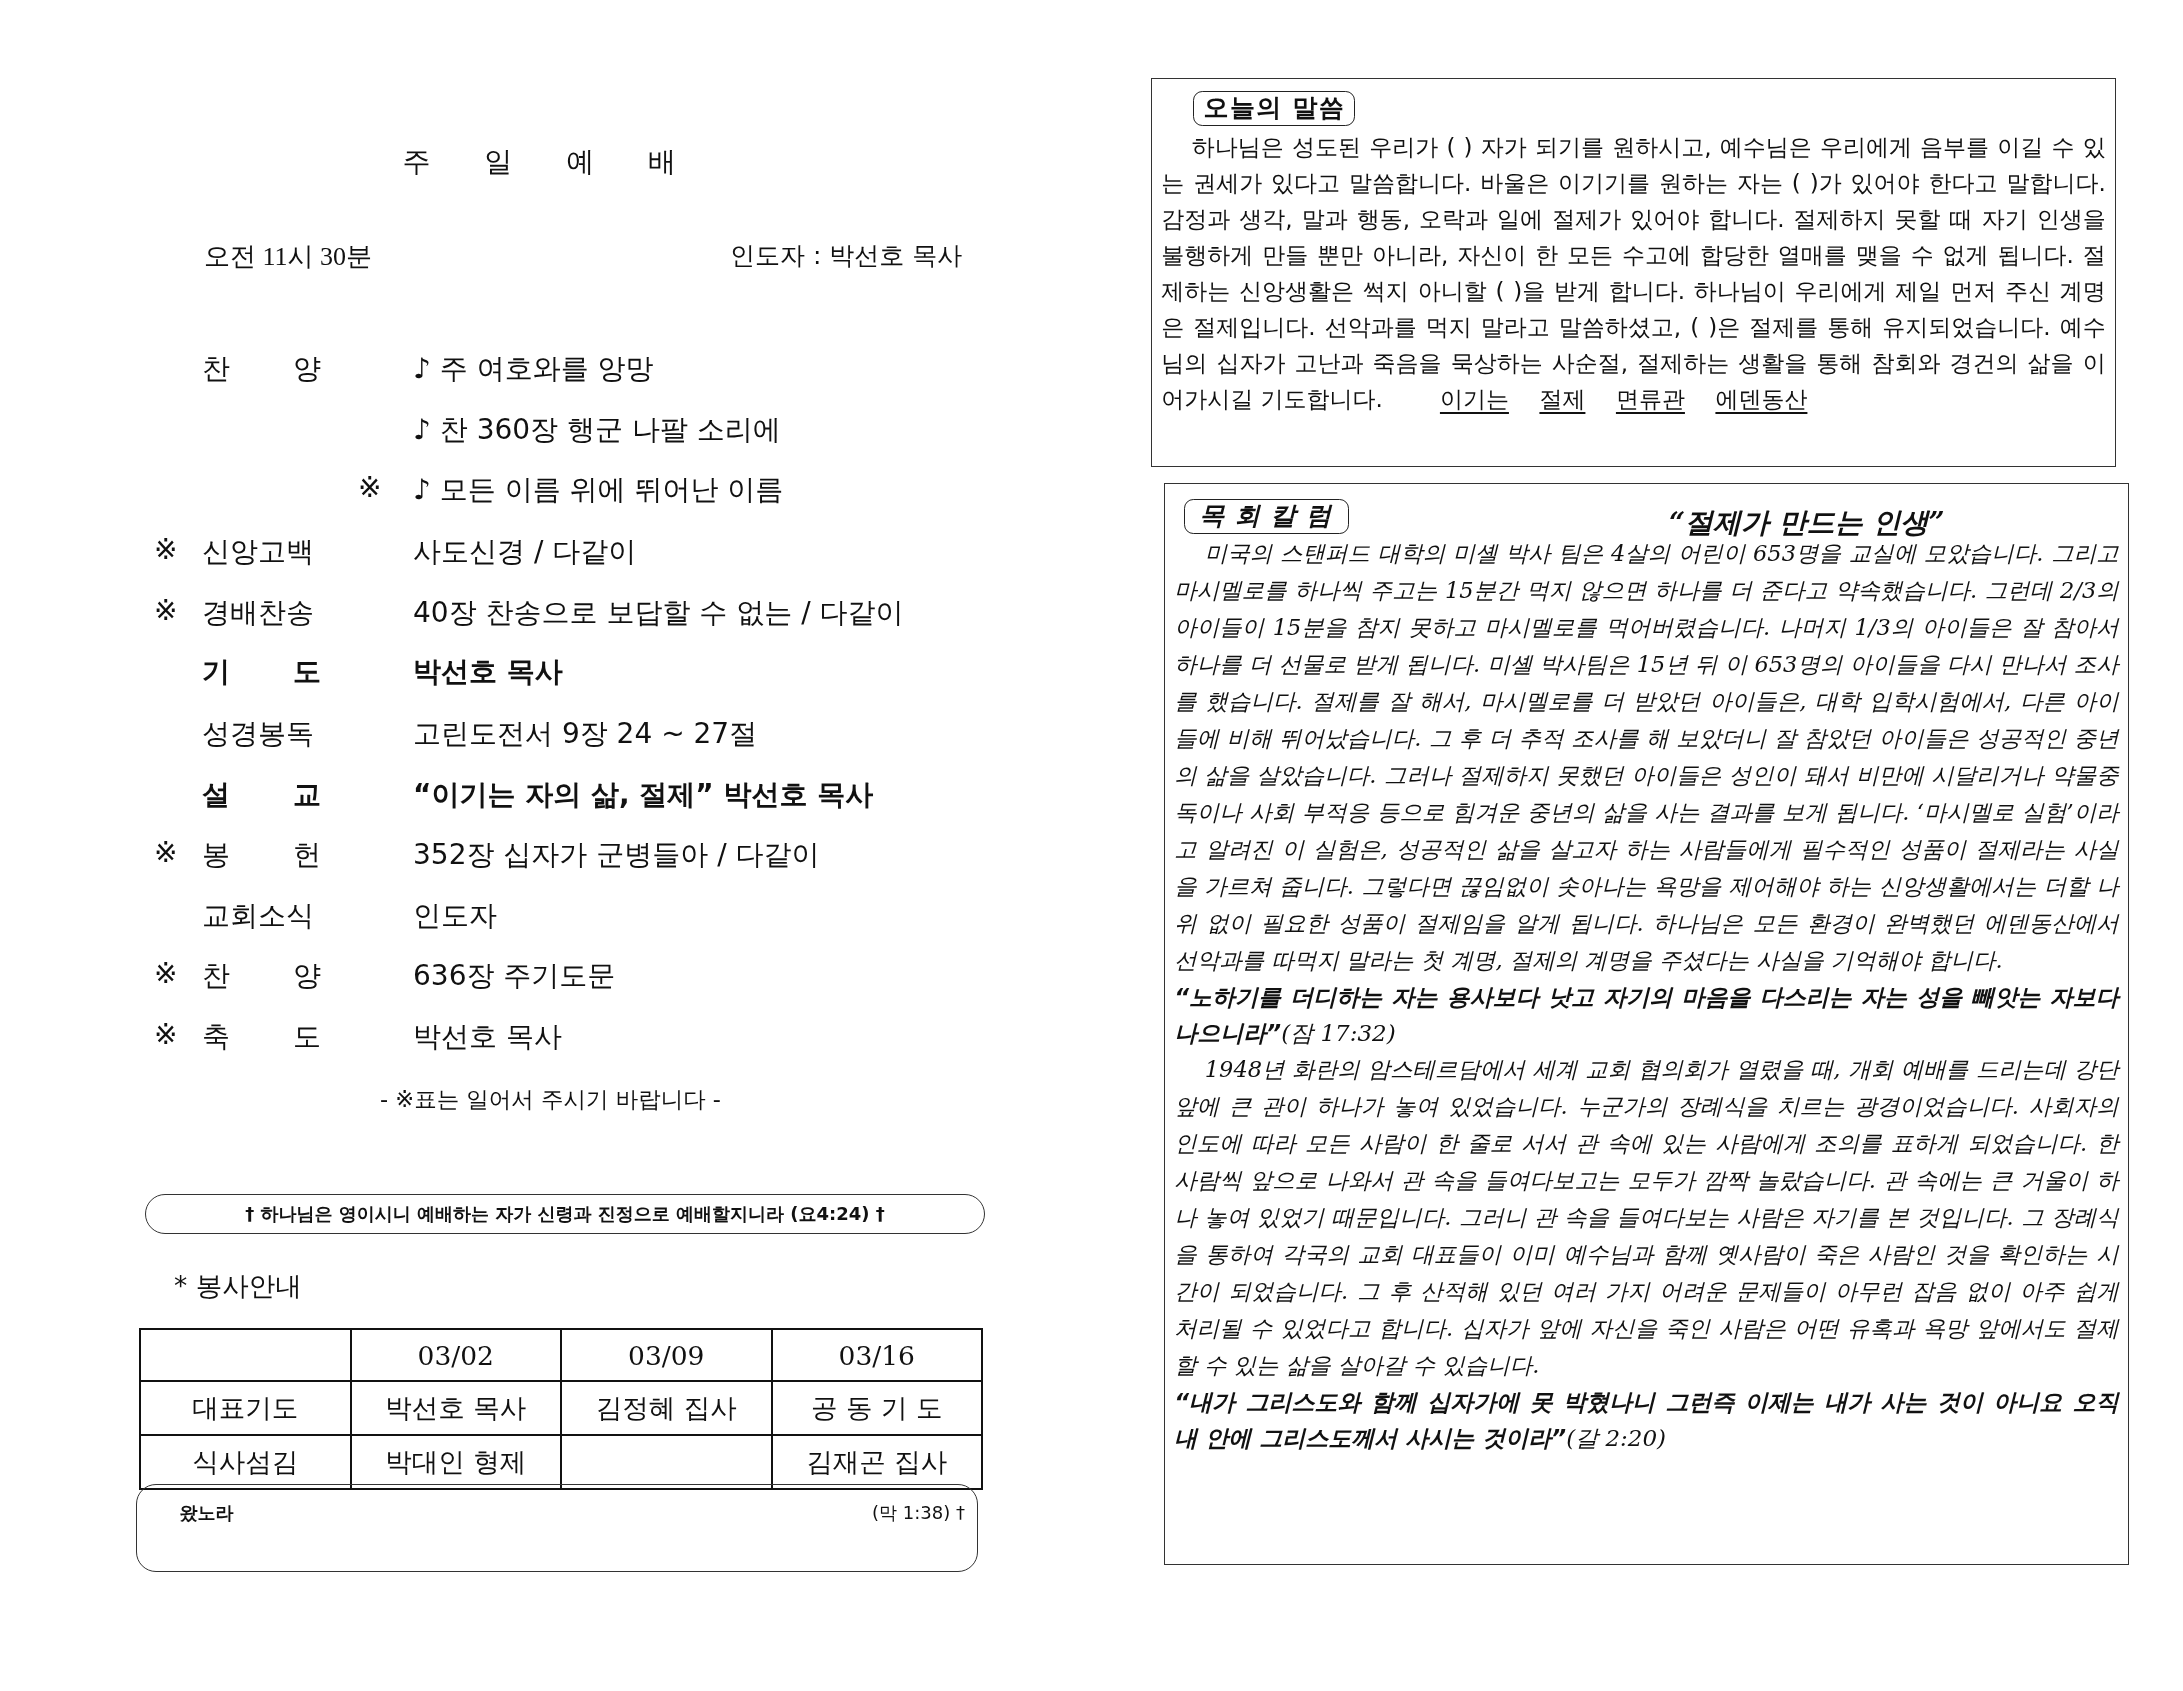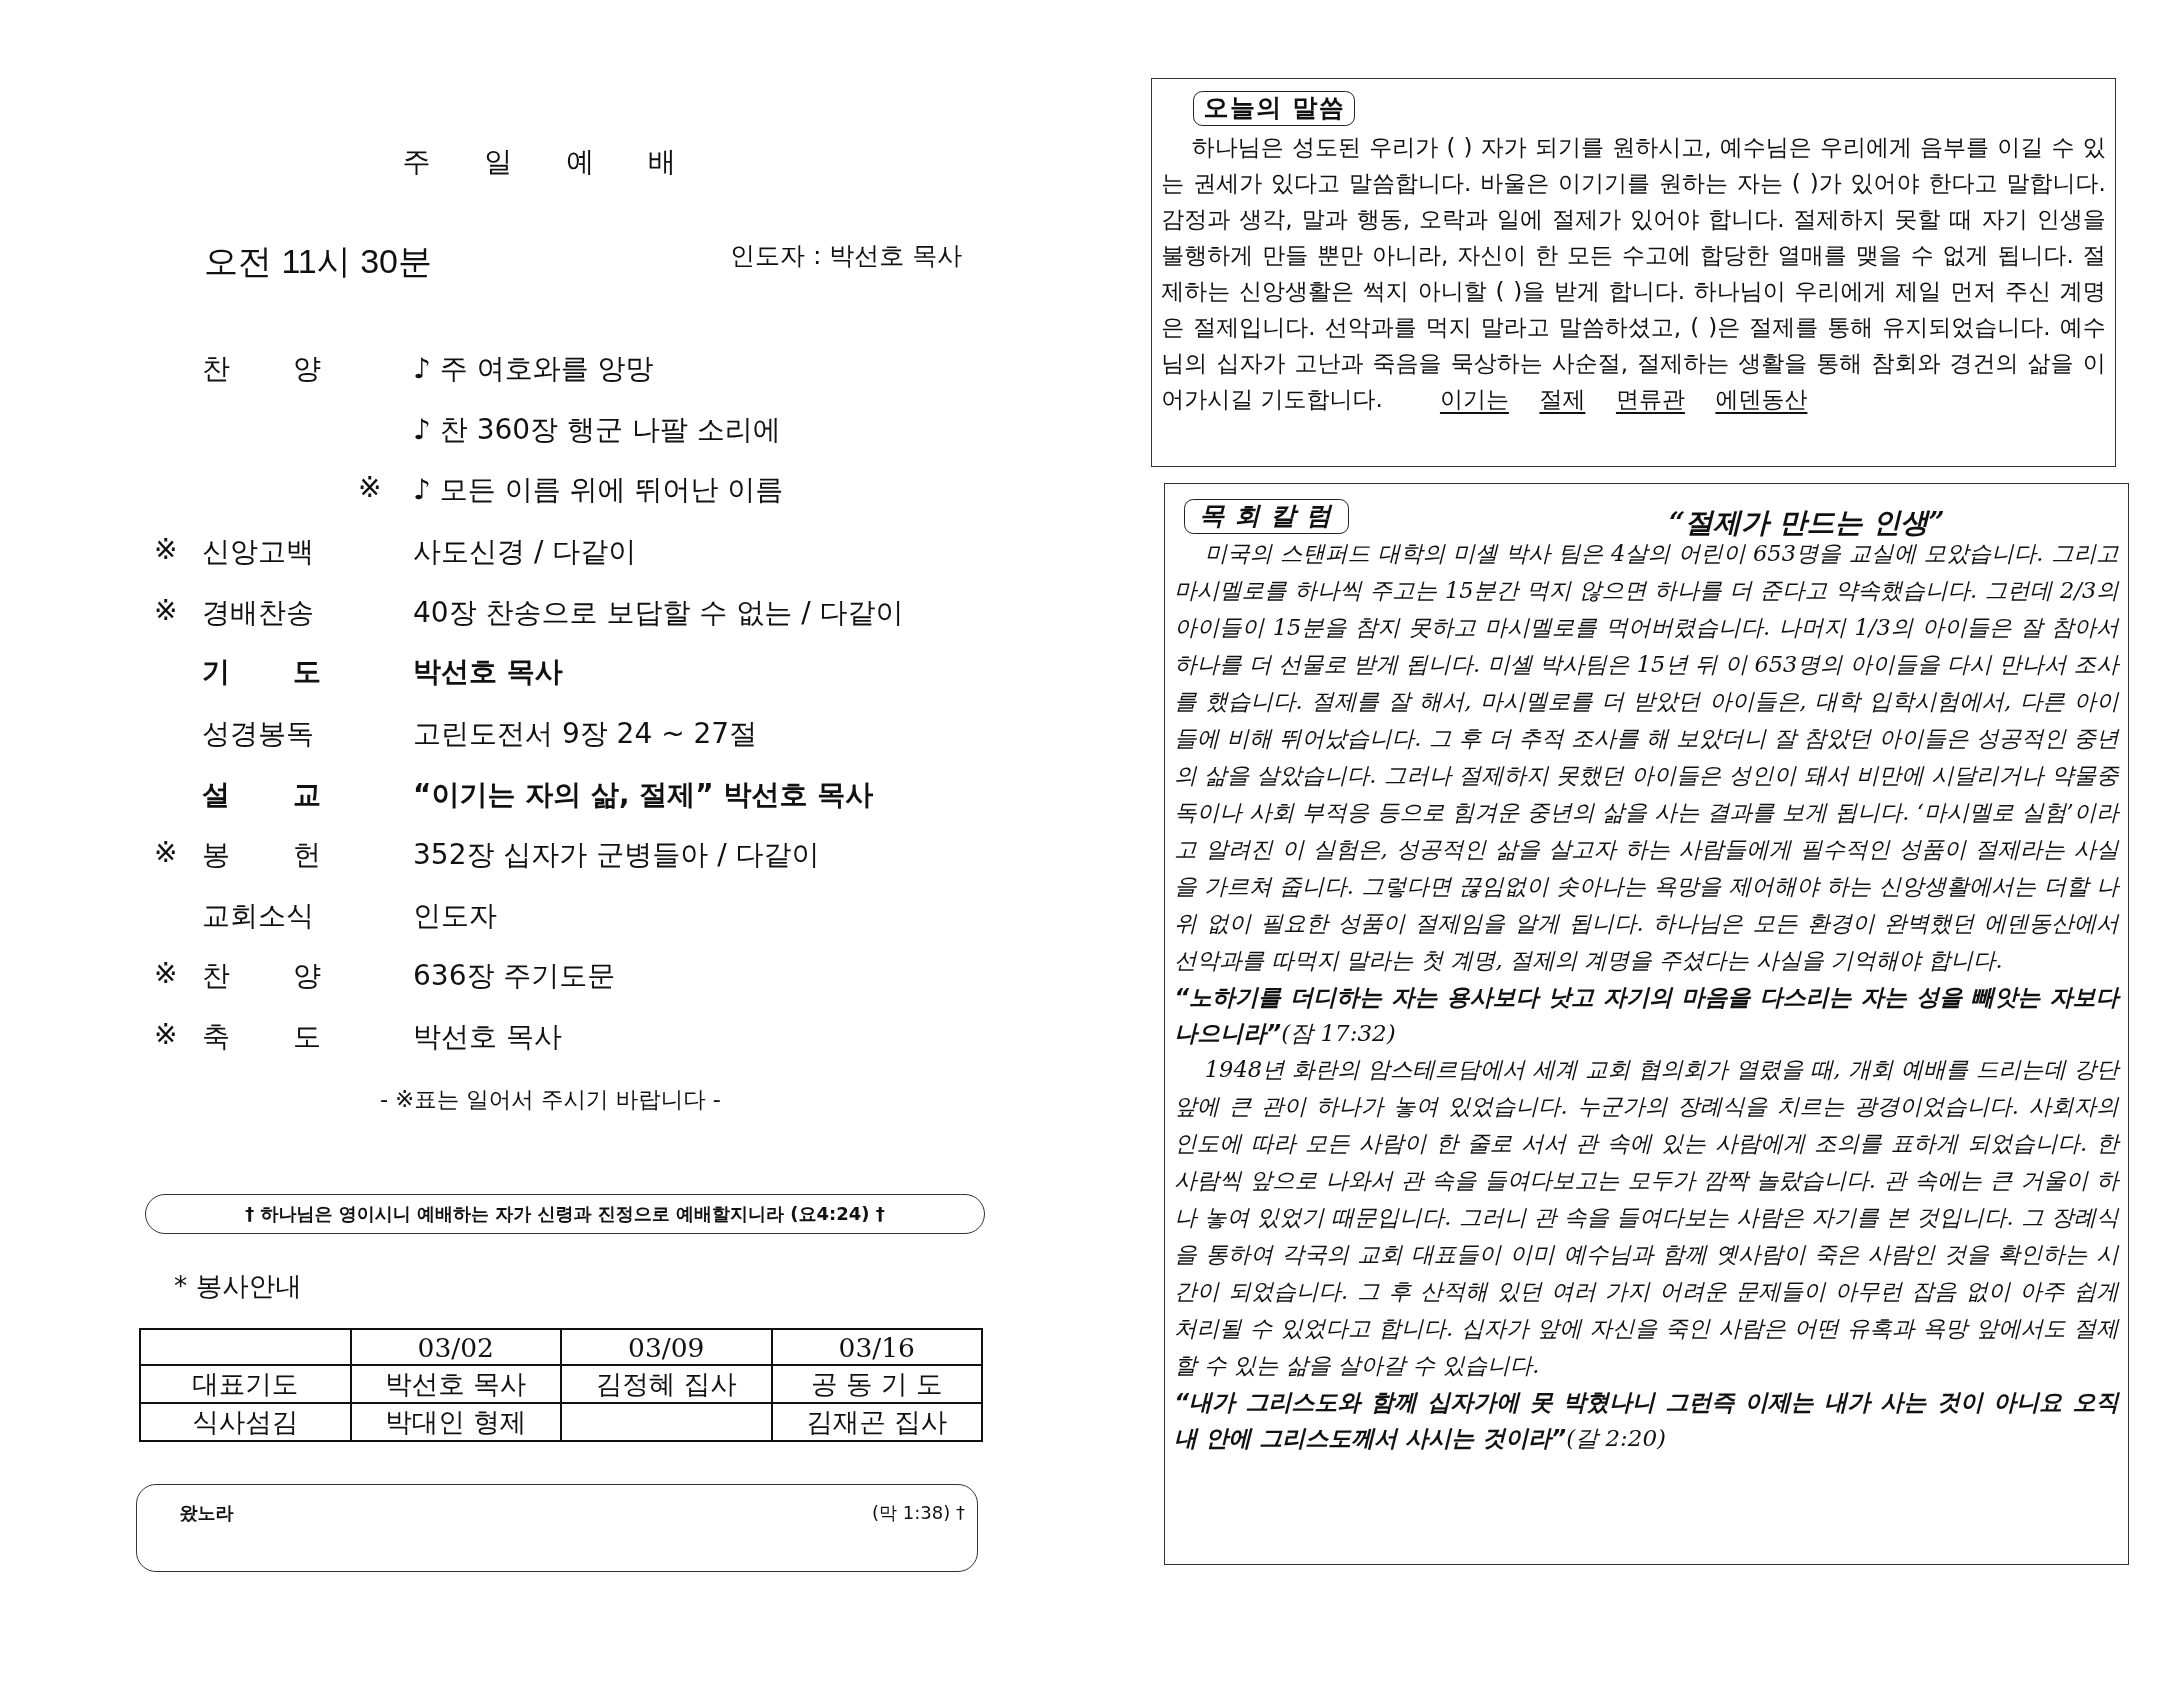--- a/index.html
+++ b/index.html
@@ -1,35 +1,35 @@
 <!DOCTYPE html>
 <html style="font-size:10.6px"><head>
 <meta charset="utf-8">
 <style>
   html, body { margin:0; padding:0; background:#ffffff; }
   body { width:2183px; height:1691px; position:relative; overflow:hidden; color:#111;
          font-family: "DejaVu Sans", "Liberation Sans", sans-serif; }
   .abs { position:absolute; }
   .title { left:0; width:1101px; top:143px; text-align:center; font-family:"DejaVu Serif", serif; font-size:28px; letter-spacing:22.5px; }
-  .time { left:204px; top:239px; font-family:Liberation Sans, sans-serif; font-size:34px; }
+  .time { left:204px; top:239px; font-family:Liberation Serif, serif; font-size:26px; }
   .leader { left:730px; top:239px; font-family:"DejaVu Sans", sans-serif; font-size:25px; }
   .order-row { position:absolute; left:0; height:40px; width:1061px; font-size:28px; }
   .order-row .mark { position:absolute; left:154px; width:33px; }
   .order-row .mark.mid { left:358px; }
   .order-row .label { position:absolute; left:202px; width:126px; display:flex; justify-content:space-between; }
   .order-row .label.spread { width:119px; }
   .order-row .content { position:absolute; left:413px; white-space:nowrap; }
   .bold { font-weight:bold; }
   .note { left:0; width:1101px; top:1084px; text-align:center; font-size:22.5px; }
   .verse-box { border:1.7px solid #333; border-radius:20px; font-weight:bold; font-size:18px; box-sizing:border-box;text-align:center; }
   .verse1 { left:145px; top:1194px; width:840px; height:40px; padding:6.6px 9.3px; white-space:nowrap; }
   .service-title { left:174px; top:1268px; font-size:26.5px; }
   table.svc { position:absolute; left:139px; top:1328px; width:844px; border-collapse:collapse;
               font-family:"DejaVu Serif", serif; font-size:26.5px; }
-  table.svc td { border:2px solid #111; text-align:center; height:34px; padding:0; width:25%; }
+  table.svc td { border:2px solid #111; text-align:center; height:34px; padding:8px; width:25%; }
   .verse2 { left:136px; top:1484px; width:842px; height:88px; padding:6.6px 12px; }
   .verse2 .line2 { display:flex; justify-content:space-between; margin-top:9.3px; padding-left:30.5px; }
   .verse2 .ref { font-weight:normal; }
   .rbox { border:1.7px solid #333; box-sizing:border-box; }
   .box1 { left:1151px; top:78px; width:965px; height:389px; padding:12px 9.3px 0 9.3px; }
   .box2 { left:1164px; top:483px; width:965px; height:1082px; padding:14.6px 9.3px 0 9.3px;font-style:italic; }
   .tag { display:inline-block; border:1.7px solid #222; border-radius:9.3px; font-weight:bold;
          font-size:25px; padding:1.3px 9.3px; line-height:30.5px; letter-spacing:1.3px; }
   .tag.wide { letter-spacing:10.6px; padding:1.3px 6.6px 1.3px 14.6px; }
   .col-title { position:absolute; left:504px; top:20px; font-family:"DejaVu Serif", serif; font-weight:bold; font-size:28px; }

